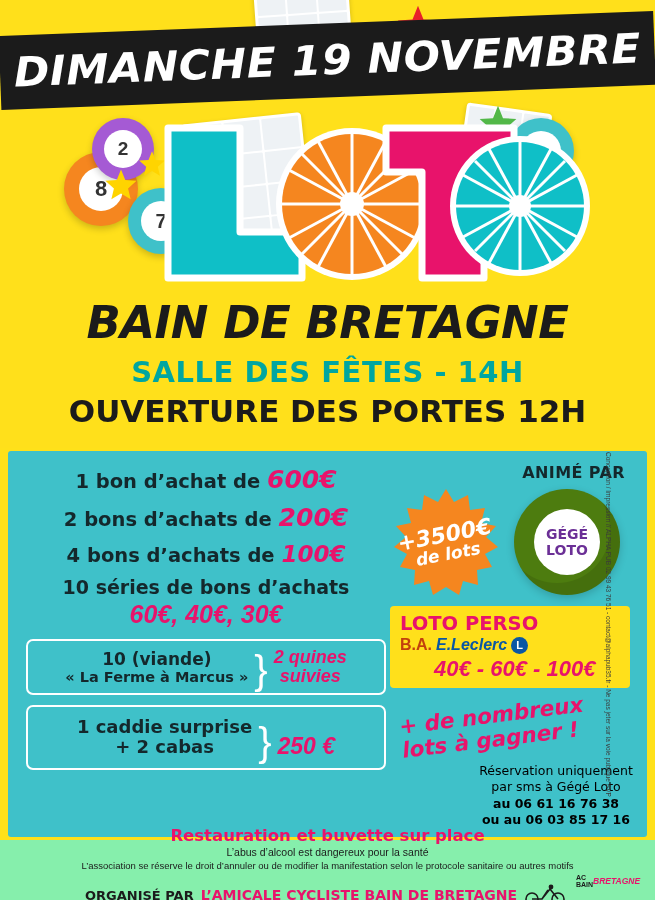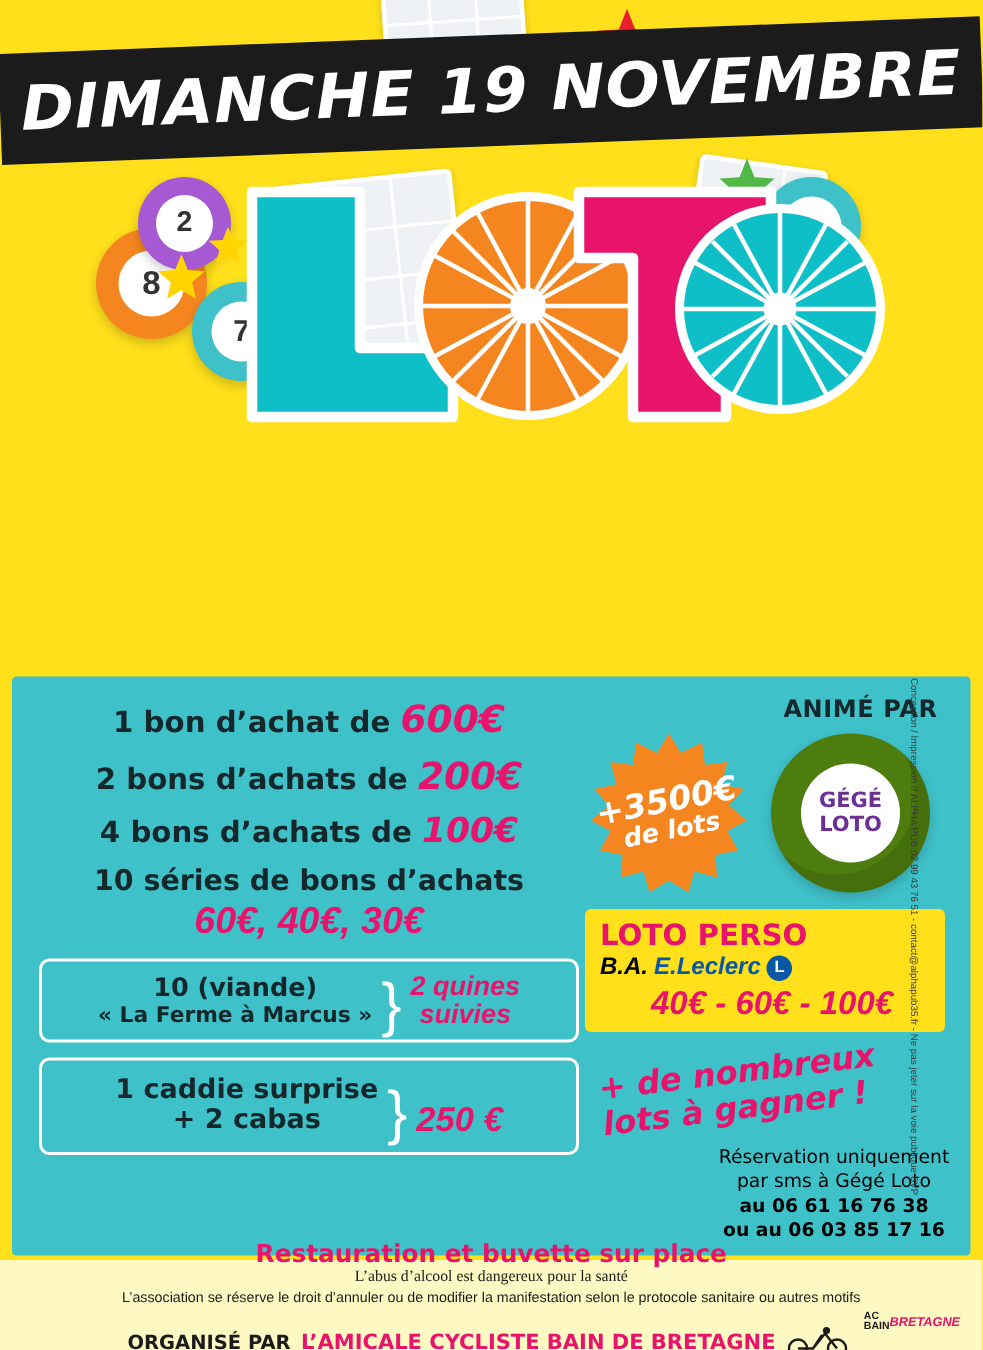--- a/index.html
+++ b/index.html
@@ -131,21 +131,21 @@
     font-family: "DejaVu Sans", sans-serif;
   }
 
   .perso {
     position: absolute; left: 382px; top: 155px; width: 240px; height: 82px;
     background: #ffe01b; border-radius: 4px;
     padding: 6px 8px 4px 10px;
   }
   .perso .t1 { color: #e8136b; font-weight: bold; font-size: 19.5px; font-family: "DejaVu Sans", sans-serif; }
   .perso .t2 { display: flex; align-items: center; gap: 4px; margin-top: 1px; }
-  .perso .ba { color: #000000; font-weight: bold; font-size: 16px; font-style: italic; }
+  .perso .ba { color: #c2410c; font-weight: bold; font-size: 16px; }
   .perso .lec { color: #0a57a4; font-weight: bold; font-size: 16px; font-style: italic; }
   .leclerc-mark {
     width: 17px; height: 17px; border-radius: 50%;
     background: #0a57a4; color: #fff; font-size: 11px; font-weight: bold;
     display: flex; align-items: center; justify-content: center;
   }
   .perso .t3 { color: #e8136b; font-weight: bold; font-style: italic; font-size: 22px; margin-top: 2px; margin-left: 34px; }
 
   .nombreux {
     position: absolute; left: 392px; top: 250px; width: 230px;
@@ -164,29 +164,29 @@
   
   .credit {
     position: absolute; left: 612px; top: 452px;
     width: 330px;
     transform: rotate(90deg); transform-origin: left top;
     font-size: 6.5px; color: #3a3a3a; white-space: nowrap;
     font-family: "Liberation Sans", sans-serif;
   }
 
   
-  .footer { position: absolute; left: 0; top: 840px; width: 655px; height: 60px; background: #fef9c3; }
+  .footer { position: absolute; left: 0; top: 840px; width: 655px; height: 60px; background: #86efac; }
   .resto {
     position: absolute; left: 0; top: -14px; width: 655px; text-align: center;
     color: #e8136b; font-weight: bold; font-size: 16.5px;
     font-family: "DejaVu Sans", sans-serif;
   }
   .legal1 {
     position: absolute; left: 0; top: 6px; width: 655px; text-align: center;
-    color: #1b1b1b; font-size: 10.5px; font-family: Liberation Serif, serif;
+    color: #1b1b1b; font-size: 10.5px;
   }
   .legal2 {
     position: absolute; left: 0; top: 20px; width: 655px; text-align: center;
     color: #1b1b1b; font-size: 9.5px;
   }
   .orgline {
     position: absolute; left: 0; top: 44px; width: 655px;
     display: flex; align-items: center; justify-content: center; gap: 7px;
   }
   .orgline .o1 { color: #1b1b1b; font-weight: bold; font-size: 13px; font-family: "DejaVu Sans", sans-serif; }
@@ -304,20 +304,25 @@
         <line x1="463" y1="69" x2="577" y2="131"></line>
         <line x1="463" y1="131" x2="577" y2="69"></line>
       </g>
       <circle cx="520" cy="100" r="11" fill="#fff"></circle>
     </svg>
 
     <div class="banner">
       <h1>DIMANCHE 19 NOVEMBRE</h1>
     </div>
 
+    <div class="headings">
+      <div class="h-town">BAIN DE BRETAGNE</div>
+      <div class="h-salle">SALLE DES FÊTES - 14H</div>
+      <div class="h-ouverture">OUVERTURE DES PORTES 12H</div>
+    </div>
   </div>
 
   <div class="main">
 
     <div class="prizes">
       <div class="prow">
         <span>1 bon d’achat de</span>
         <span class="amt">600€</span>
       </div>
       <div class="prow">

